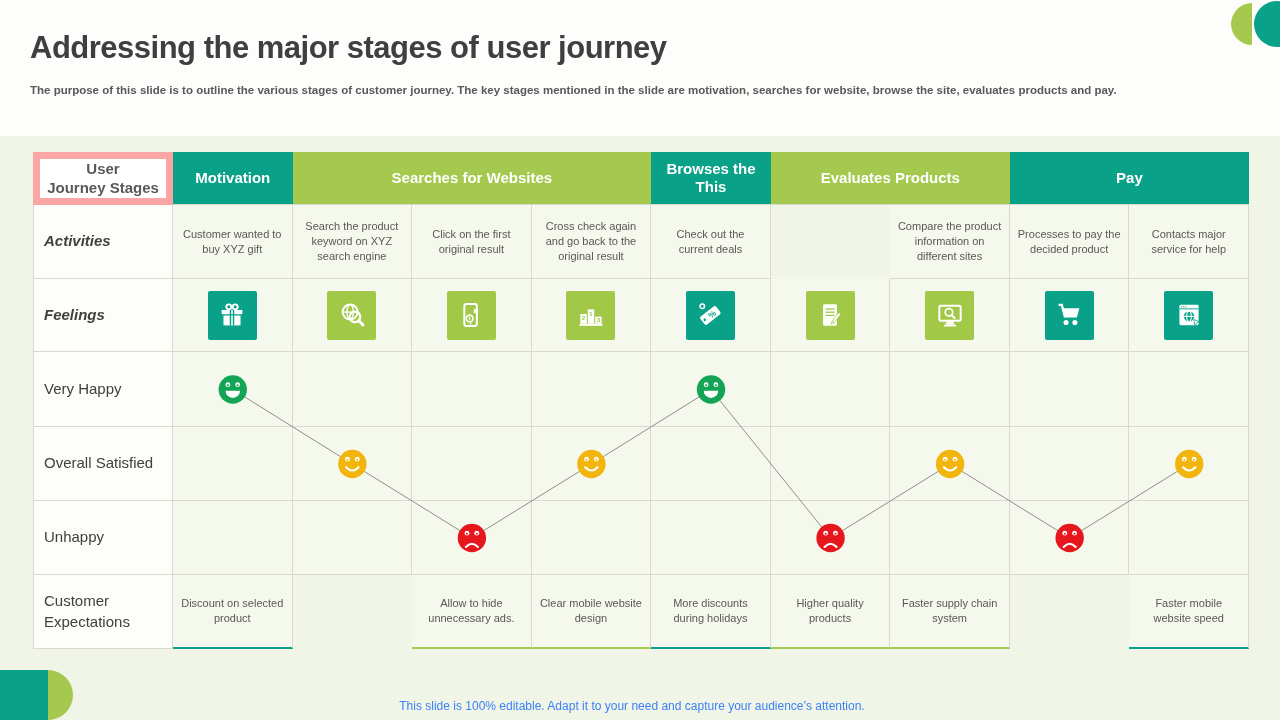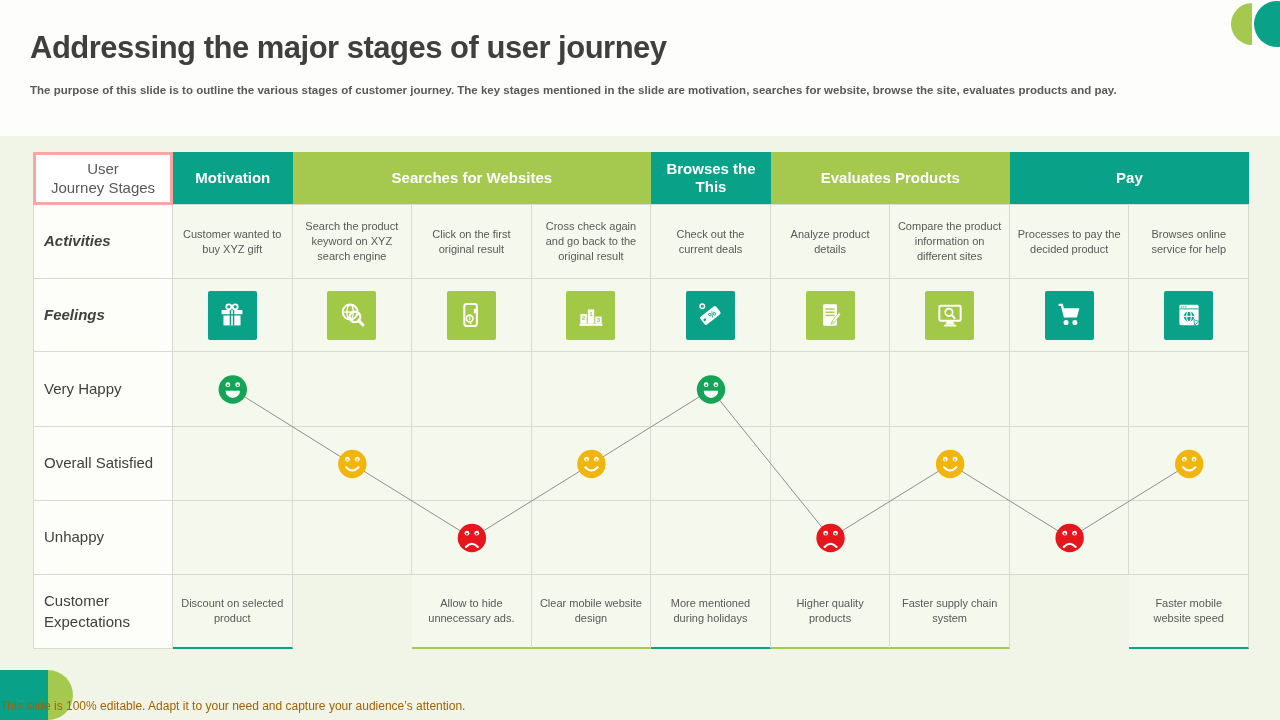--- a/index.html
+++ b/index.html
@@ -13,40 +13,40 @@
 
   .jtable{position:absolute;left:33px;top:152px;width:1216px;height:497px;
           display:grid;grid-template-columns:140px repeat(9,1fr);
           grid-template-rows:53px 74px 73px 75px 74px 74px 74px;}
   .c{border-right:1px solid #d9d9d2;border-bottom:1px solid #d9d9d2;background:#f5f8ec;
      display:flex;align-items:center;justify-content:center;text-align:center;
      font-size:11px;color:#595959;line-height:1.35;padding:4px 7px;box-sizing:border-box;}
   .labelcol{background:#fdfdf9;border-left:1px solid #d9d9d2;justify-content:flex-start;
             text-align:left;font-size:15px;color:#404040;padding-left:10px;}
   .bold{font-weight:bold;font-style:italic;}
-  .corner{background:#ffffff;border:3px solid #fca5a5;font-weight:normal;white-space:pre-line;
+  .corner{background:#ffffff;border:7px solid #fca5a5;font-weight:bold;white-space:pre-line;
           font-size:15px;line-height:1.25;}
   .h{color:#ffffff;font-weight:bold;font-size:15px;line-height:1.2;border-right:none;padding:2px 6px;}
   .teal-bg{background:#0aa189;}
   .lime-bg{background:#a4c94e;}
   .bb-teal{border-bottom:2px solid #0aa189;}
   .bb-lime{border-bottom:2px solid #a4c94e;}
 
   .tile{width:49px;height:49px;border-radius:2px;display:flex;align-items:center;justify-content:center;}
   .tile.teal{background:#0aa189;color:#0aa189;}
   .tile.lime{background:#a1c847;color:#a1c847;}
   .tile svg{width:32px;height:32px;display:block;}
 
   .overlay{position:absolute;left:0;top:200px;pointer-events:none;z-index:2;}
 
   .logo-tr{position:absolute;top:0;right:0;}
   .logo-bl{position:absolute;left:0;top:668px;}
 
-  .footer{position:absolute;left:0;right:16px;bottom:7px;
-          font-size:12px;color:#a16207;}
+  .footer{position:absolute;left:0;right:16px;bottom:7px;text-align:center;
+          font-size:12px;color:#3b82f6;}
 </style>
 </head>
 <body>
 
 <div class="slide">
   <div class="bg-lower"></div>
 
   <svg class="logo-tr" width="62" height="50">
     <path d="M34 3 A21 21 0 0 0 34 45 Z" fill="#a4c94e"></path>
     <circle cx="59" cy="24" r="23" fill="#0aa189"></circle>
@@ -74,24 +74,23 @@
     <div class="c labelcol" style="grid-area:4/1">Very Happy</div>
     <div class="c labelcol" style="grid-area:5/1">Overall Satisfied</div>
     <div class="c labelcol" style="grid-area:6/1">Unhappy</div>
     <div class="c labelcol" style="grid-area:7/1">Customer Expectations</div>
 
     <div class="c" style="grid-area:2/2">Customer wanted to buy XYZ gift</div>
     <div class="c" style="grid-area:2/3">Search the product keyword on XYZ search engine</div>
     <div class="c" style="grid-area:2/4">Click on the first original result</div>
     <div class="c" style="grid-area:2/5">Cross check again and go back to the original result</div>
     <div class="c" style="grid-area:2/6">Check out the current deals</div>
-    <div class="c" style="grid-area:2/7">Analyze product details</div>
     <div class="c" style="grid-area:2/8">Compare the product information on different sites</div>
     <div class="c" style="grid-area:2/9">Processes to pay the decided product</div>
-    <div class="c" style="grid-area:2/10">Browses online service for help</div>
+    <div class="c" style="grid-area:2/10">Contacts major service for help</div>
 
     <div class="c" style="grid-area:3/2">
       <div class="tile teal">
         <svg viewBox="0 0 24 24">
             <rect x="4.2" y="8.2" width="15.6" height="3.2" fill="#fff"></rect>
             <rect x="5.6" y="12.4" width="12.8" height="7.4" fill="#fff"></rect>
             <rect x="10.3" y="8.2" width="1.1" height="11.6" fill="currentColor"></rect>
             <rect x="12.6" y="8.2" width="1.1" height="11.6" fill="currentColor"></rect>
             <circle cx="9.6" cy="5.9" r="1.9" fill="none" stroke="#fff" stroke-width="1.4"></circle>
             <circle cx="14.4" cy="5.9" r="1.9" fill="none" stroke="#fff" stroke-width="1.4"></circle>
@@ -192,21 +191,21 @@
             <ellipse cx="12" cy="13" rx="1.7" ry="3.9" fill="none" stroke="#fff" stroke-width="0.8"></ellipse>
             <line x1="8.1" y1="13" x2="15.9" y2="13" stroke="#fff" stroke-width="0.8"></line>
             <path d="M15.6 15.4l4 1.6-1.8 1-1.4 2z" fill="#fff" stroke="currentColor" stroke-width="0.6"></path>
           </svg>
       </div>
     </div>
 
     <div class="c bb-teal" style="grid-area:7/2">Discount on selected product</div>
     <div class="c bb-lime" style="grid-area:7/4">Allow to hide unnecessary ads.</div>
     <div class="c bb-lime" style="grid-area:7/5">Clear mobile website design</div>
-    <div class="c bb-teal" style="grid-area:7/6">More mentioned during holidays</div>
+    <div class="c bb-teal" style="grid-area:7/6">More discounts during holidays</div>
     <div class="c bb-lime" style="grid-area:7/7">Higher quality products</div>
     <div class="c bb-lime" style="grid-area:7/8">Faster supply chain system</div>
     <div class="c bb-teal" style="grid-area:7/10">Faster mobile website speed</div>
 
     <svg class="overlay" id="overlay" width="1216" height="223" viewBox="0 0 1216 223">
         <polyline points="199.77777777777777,37.5 319.33333333333337,112 438.8888888888889,186 558.4444444444445,112 678,37.5 797.5555555555555,186 917.1111111111111,112 1036.6666666666665,186 1156.2222222222222,112" fill="none" stroke="#8f8f8f" stroke-width="1"></polyline>
         <g>
           <circle cx="199.77777777777777" cy="37.5" r="14.2" fill="#13a456"></circle>
           <circle cx="194.87777777777777" cy="32.7" r="2.4" fill="#fff"></circle>
           <circle cx="194.87777777777777" cy="33.2" r="1.05" fill="#13a456"></circle>

